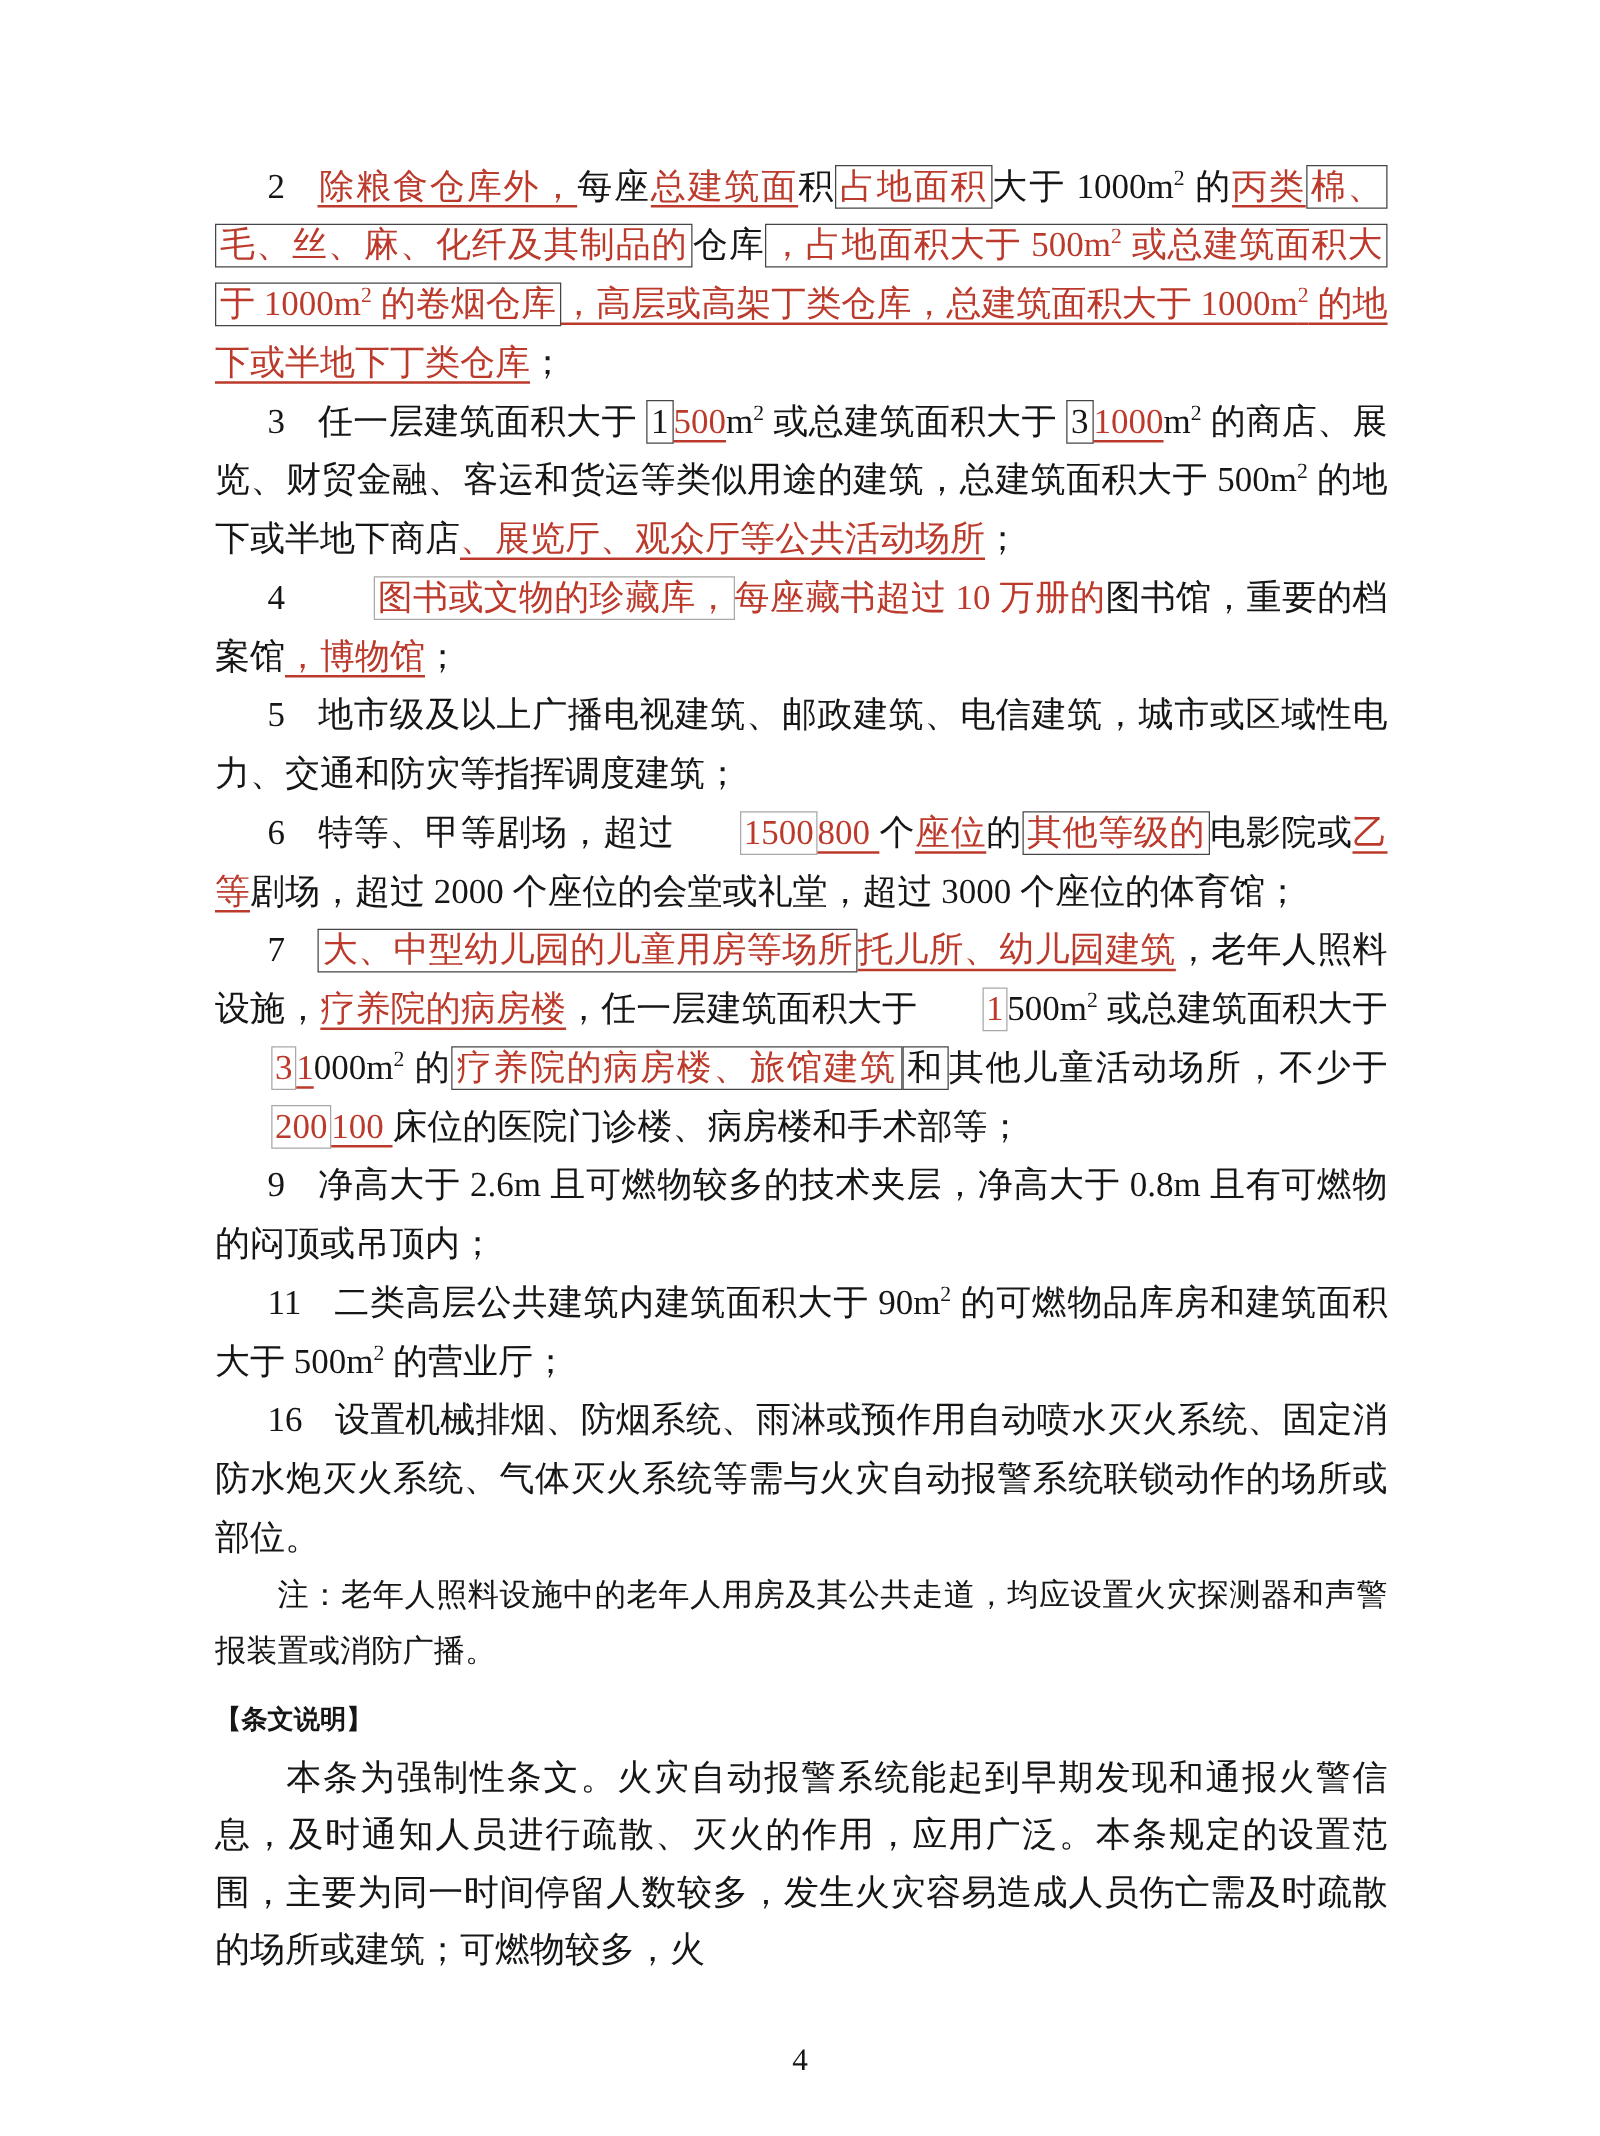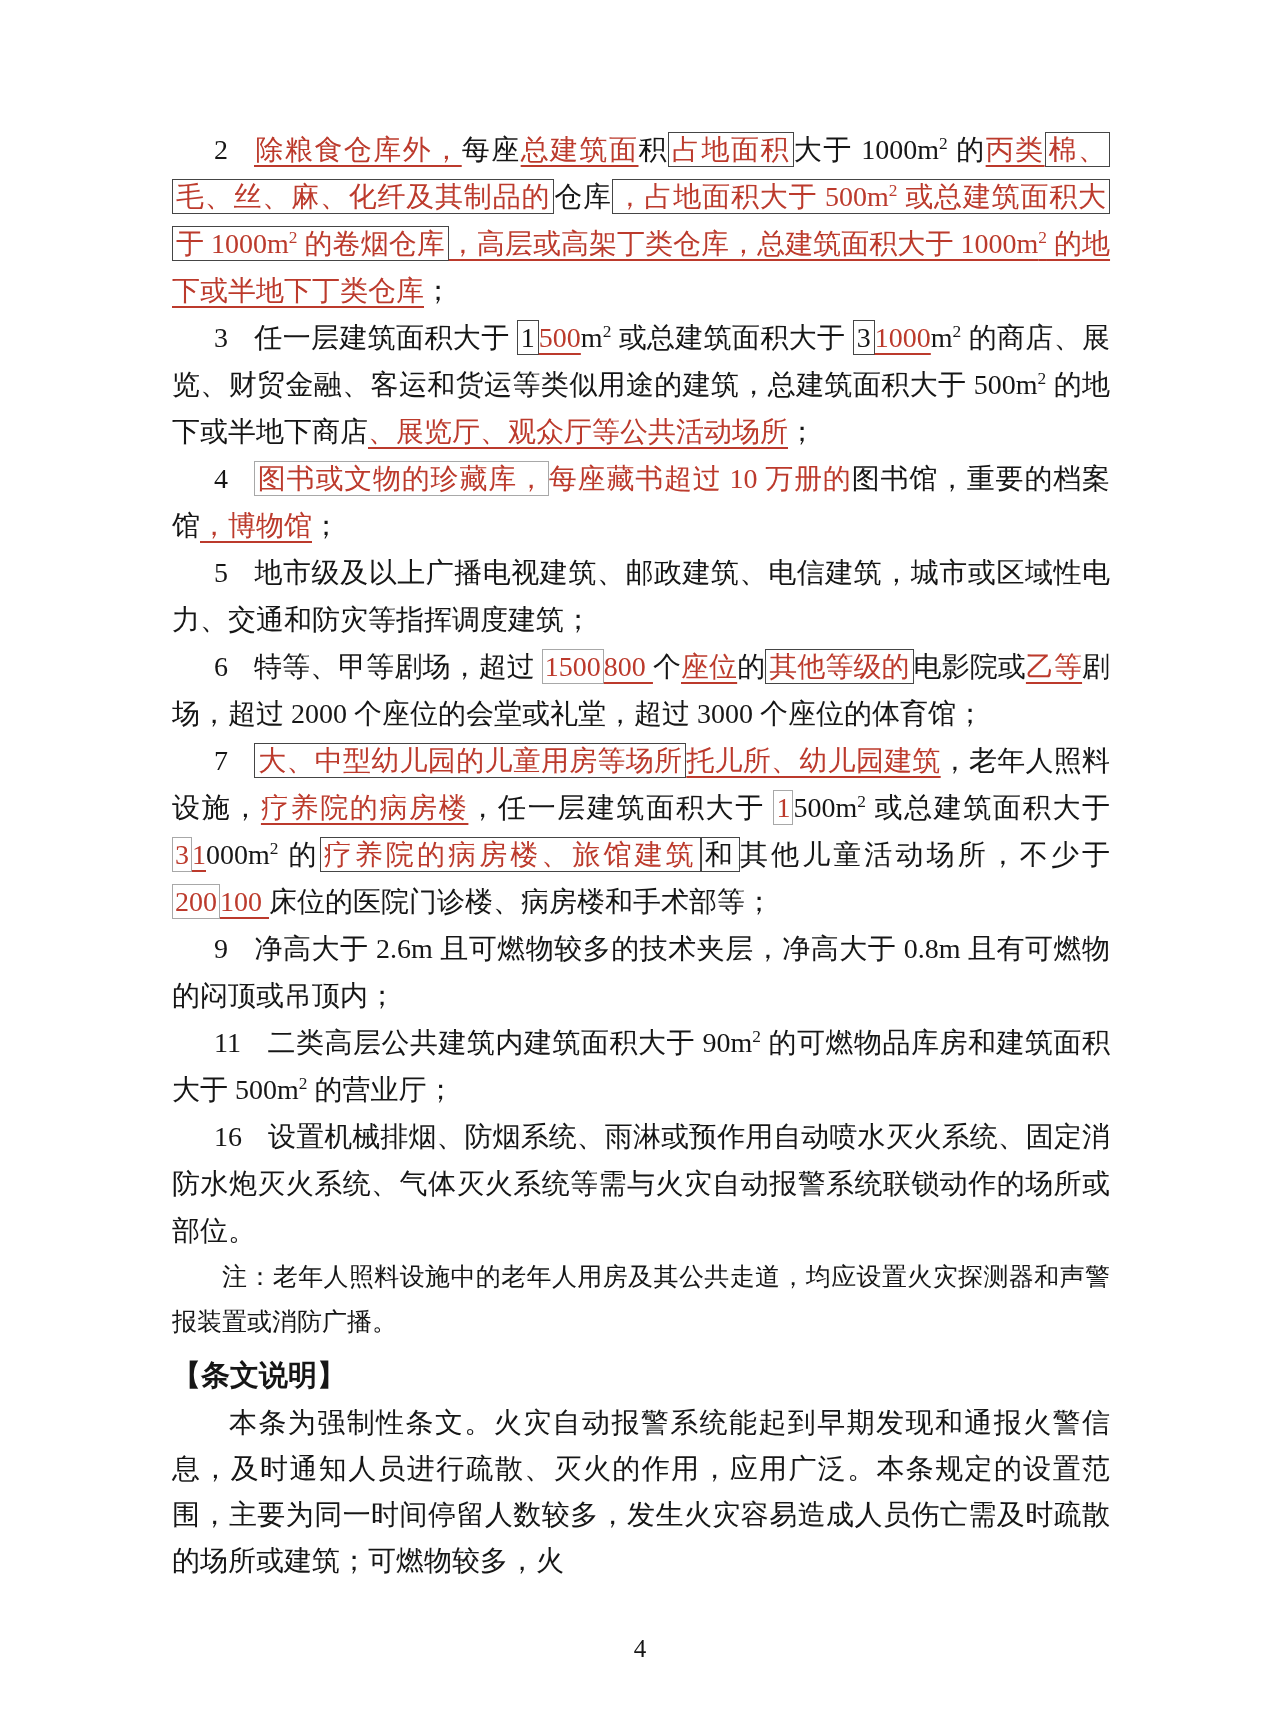--- a/index.html
+++ b/index.html
@@ -26,21 +26,21 @@
     line-height:47px;
     text-align:justify;
   }
   p{margin:0;}
   .p-li{text-indent:42px;}
   .num{margin-right:26px;}
   .p-note{font-size:25px;line-height:45px;text-indent:50px;}
   .p-heading{
     font-family:Liberation Serif, serif;
     font-weight:700;
-    font-size:29px;
+    font-size:21px;
     line-height:50px;
     text-indent:0;
     margin-top:6px;
   }
   .p-expl{text-indent:57px;line-height:46px;}
   
   .r-t{}
   .r-ins{
     color:var(--red);
     text-decoration:underline;
@@ -59,20 +59,21 @@
     border:1.5px solid var(--box-dark);
     padding:1px 3px;
     box-decoration-break:clone;
     -webkit-box-decoration-break:clone;
   }
   .r-dell{
     color:var(--red);
     border:1px solid var(--box-light);
     padding:1px 2px;
     box-decoration-break:clone;
+    margin-left:45px;
     -webkit-box-decoration-break:clone;
   }
   .r-sup{font-size:0.62em;vertical-align:super;line-height:0;}
   .page-num{
     position:absolute;
     left:0;right:0;bottom:14px;
     text-align:center;
     font-size:25px;
     color:var(--ink);
   }

